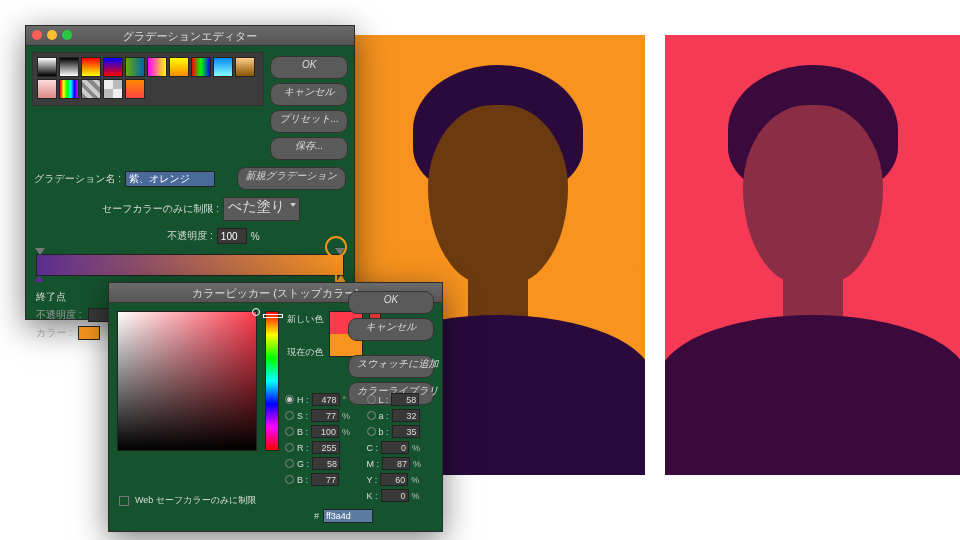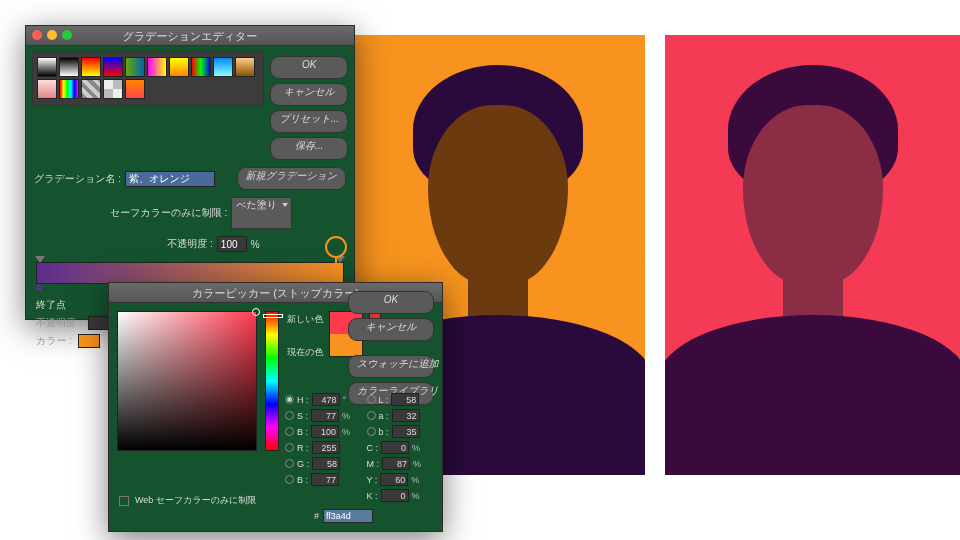--- a/index.html
+++ b/index.html
@@ -34,21 +34,21 @@
   .ge-left { flex: 1; }
   .ge-presets { border: 1px solid #333; background: #3c3c3c; padding: 4px 4px 6px 4px; }
   .ge-presets-label { font-size: 10px; margin-bottom: 3px; }
   .swatches { display: flex; flex-wrap: wrap; gap: 2px; width: 222px; }
   .sw { width: 20px; height: 20px; border: 1px solid #222; }
   .ge-btns { display: flex; flex-direction: column; gap: 4px; padding-top: 4px; }
   .btn { background: #5a5a5a; border: 1px solid #333; border-radius: 9px; height: 23px; line-height: 16px; text-align: center; font-size: 10px; padding: 0 8px; cursor: pointer; white-space: nowrap; font-style: italic; }
 
   .ge-row { display: flex; align-items: center; gap: 4px; margin-top: 7px; font-size: 10px; padding: 0 8px; justify-content: center; }
   .field { background: #393939; border: 1px solid #222; height: 16px; color: #fff; font-size: 10px; padding: 0 3px; }
-  .sel { background: #5a5a5a; border: 1px solid #333; height: 32px; font-size: 10px; padding: 0 14px 0 4px; position: relative; }
+  .sel { background: #5a5a5a; border: 1px solid #333; height: 24px; font-size: 14px; padding: 0 14px 0 4px; position: relative; }
   .sel::after { content: ""; position: absolute; right: 3px; top: 5px; border-left: 3px solid transparent; border-right: 3px solid transparent; border-top: 4px solid #ccc; }
 
   .grad-track-wrap { margin: 10px 10px 0 10px; }
   .grad-track { height: 22px; background: linear-gradient(90deg,#5a2d8f 0%, #f7931e 100%); border: 1px solid #222; position: relative; }
   .opstop, .cstop { position: absolute; width: 10px; height: 10px; }
   .opstop { top: -10px; background: #777; clip-path: polygon(50% 100%,0 30%,100% 30%); }
   .cstop  { bottom: -10px; background: #5a2d8f; border:1px solid #222; clip-path: polygon(50% 0,100% 70%,0 70%); }
   .cstop.r { background: #f7931e; }
 
   .endpt { margin: 14px 10px 4px 10px; font-size: 10px; }

